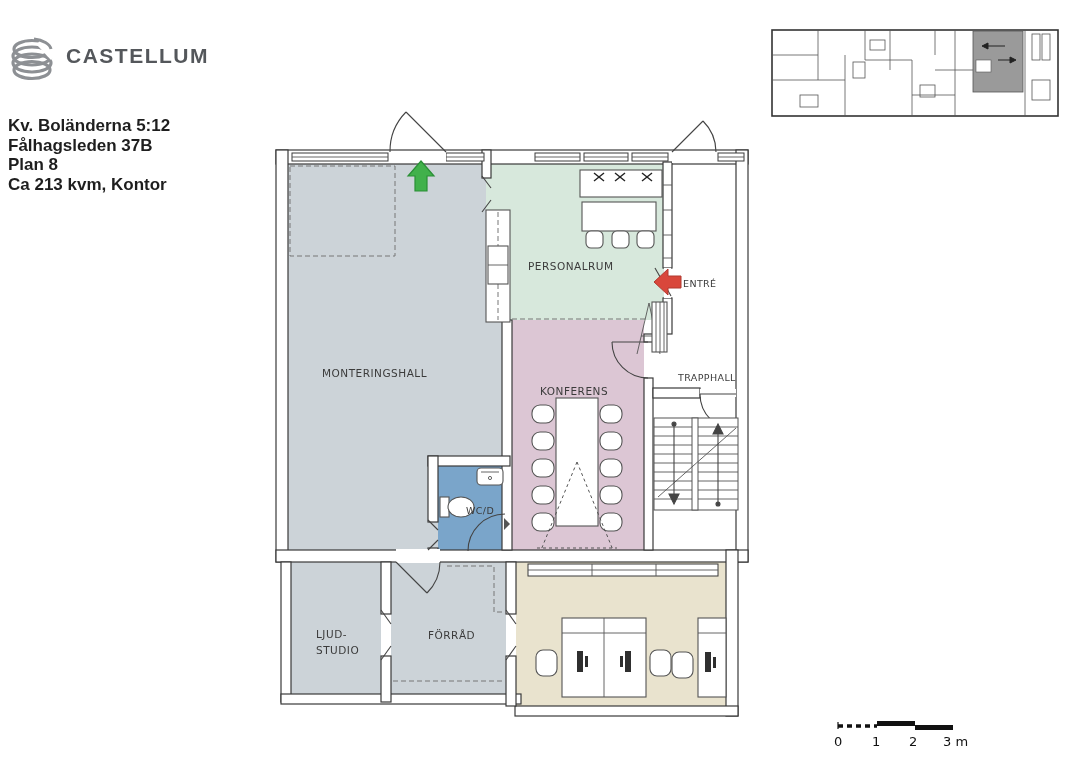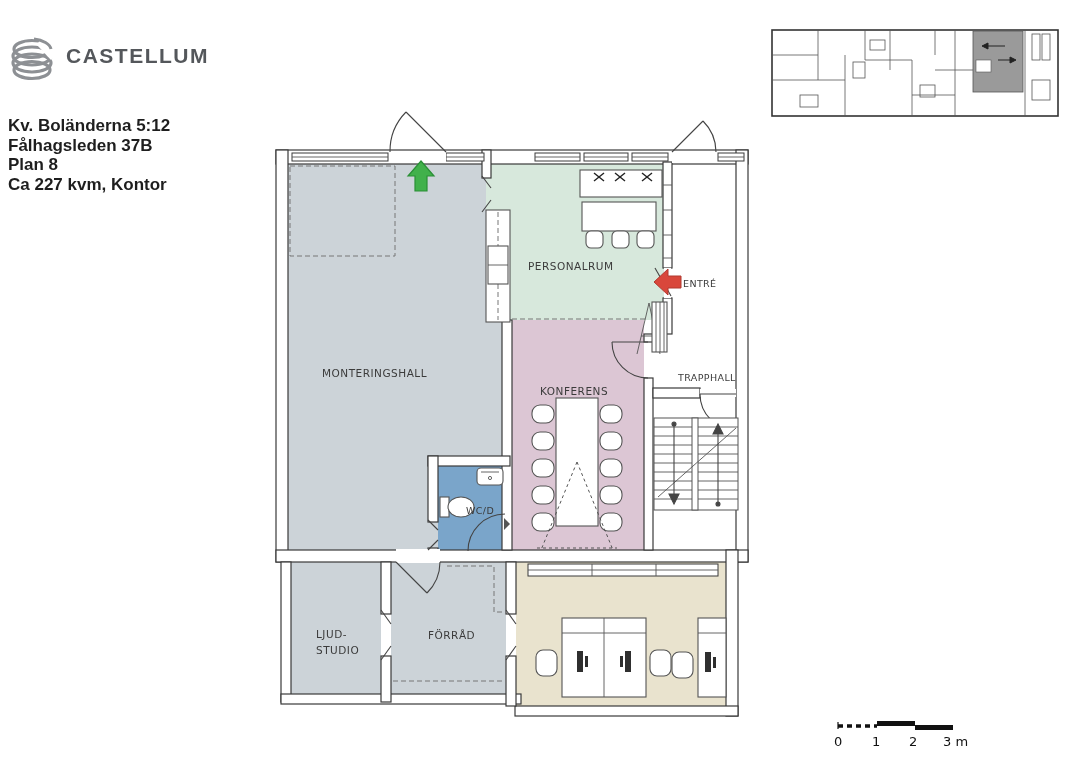--- a/index.html
+++ b/index.html
@@ -32,21 +32,21 @@
     </g>
     <polygon points="36,8 55,21 45,32 31,17" fill="#ffffff"></polygon>
     <path d="M 28 11 C 37 12 44 16 45 21" stroke="#8d9094" stroke-width="3" fill="none"></path>
   </svg>
 </div>
 <div class="hdr-brand">CASTELLUM</div>
 <div class="hdr-info">
   <div>Kv. Boländerna 5:12</div>
   <div>Fålhagsleden 37B</div>
   <div>Plan 8</div>
-  <div>Ca 227 kvm, Kontor</div>
+  <div>Ca 213 kvm, Kontor</div>
 </div>
 
 <svg width="1067" height="780" viewBox="0 0 1067 780" style="position:absolute;left:0;top:0;">
 
   <g>
     <rect x="772" y="30" width="286" height="86" fill="#ffffff" stroke="#333" stroke-width="1.6"></rect>
     <g class="ovl">
       <line x1="818" y1="30" x2="818" y2="80"></line>
         <line x1="845" y1="55" x2="845" y2="116"></line>
       <line x1="865" y1="30" x2="865" y2="60"></line>

